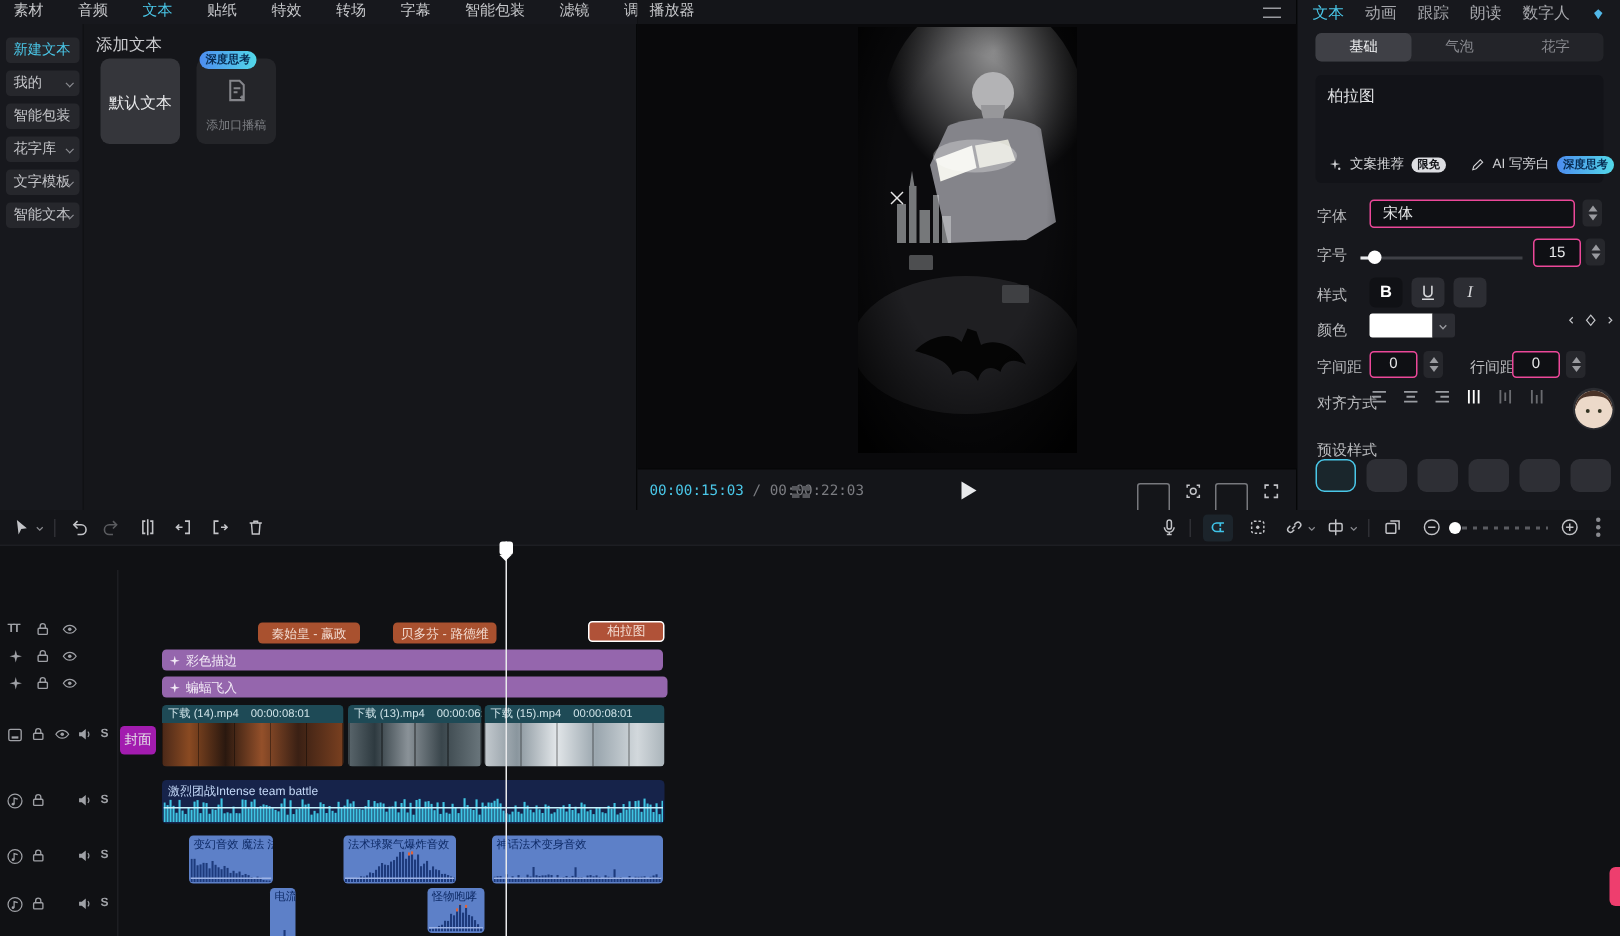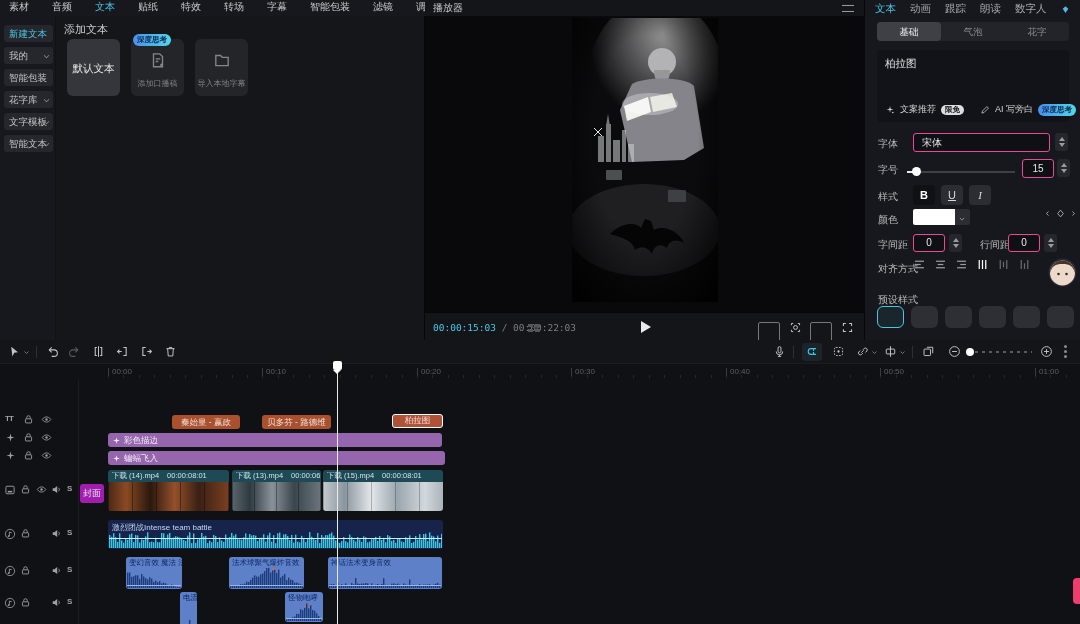--- a/index.html
+++ b/index.html
@@ -270,26 +270,20 @@
 
   <div class="card card-default" style="left:67px">
     <span class="center-label">默认文本</span>
   </div>
   <div class="card" style="left:131px">
     <span class="badge-blue">深度思考</span>
     <svg class="card-icon" viewBox="0 0 16 16">
           <use href="#i-doc"></use>
         </svg>
     <span class="card-label">添加口播稿</span>
-  </div>
-  <div class="card" style="left:195px">
-    <svg class="card-icon" viewBox="0 0 16 16">
-          <use href="#i-folder"></use>
-        </svg>
-    <span class="card-label">导入本地字幕</span>
   </div>
 </div>
 
 <div class="player-panel">
   <div class="player-header">
     <span>播放器</span>
     <span class="hamburger"></span>
   </div>
   <div class="viewport">
     <svg class="video-frame" width="146" height="284" viewBox="0 0 146 284">
@@ -531,30 +525,20 @@
   <svg class="ic tbtn" viewBox="0 0 16 16" style="left:1040px">
         <use href="#i-zoom-in"></use>
       </svg>
   <span class="abs" style="left:1064px;top:5px;width:3px;height:13px;color:#8a8b90;font-size:11px;line-height:4px">
     <i style="position:absolute;top:0;width:3px;height:3px;border-radius:50%;background:#8a8b90"></i>
     <i style="position:absolute;top:5px;width:3px;height:3px;border-radius:50%;background:#8a8b90"></i>
     <i style="position:absolute;top:10px;width:3px;height:3px;border-radius:50%;background:#8a8b90"></i>
   </span>
 </div>
 
-<div class="ruler">
-  <div class="ruler-ticks"></div>
-  <span class="rmark" style="left:112px">00:00</span>
-  <span class="rmark" style="left:266px">00:10</span>
-  <span class="rmark" style="left:421px">00:20</span>
-  <span class="rmark" style="left:575px">00:30</span>
-  <span class="rmark" style="left:730px">00:40</span>
-  <span class="rmark" style="left:884px">00:50</span>
-  <span class="rmark" style="left:1039px">01:00</span>
-</div>
 
 <div class="th-sep"></div>
 
 <div class="th-row" style="top:413px">
   <span class="ti tt-ic" style="left:5px;position:absolute">TT</span>
   <svg class="ic ti" viewBox="0 0 16 16" style="left:23px;width:11px;height:11px;color:#9fa1a6;position:absolute">
         <use href="#i-lock"></use>
       </svg>
   <svg class="ic ti" viewBox="0 0 16 16" style="left:41px;width:11px;height:11px;color:#9fa1a6;position:absolute">
         <use href="#i-eye"></use>

